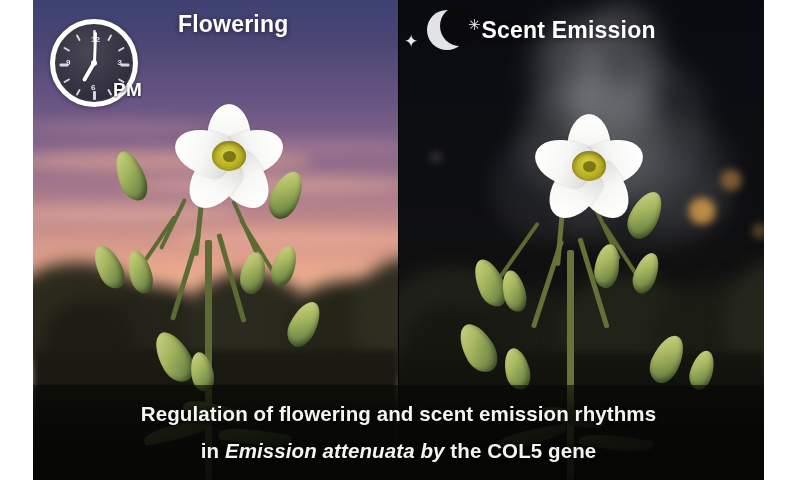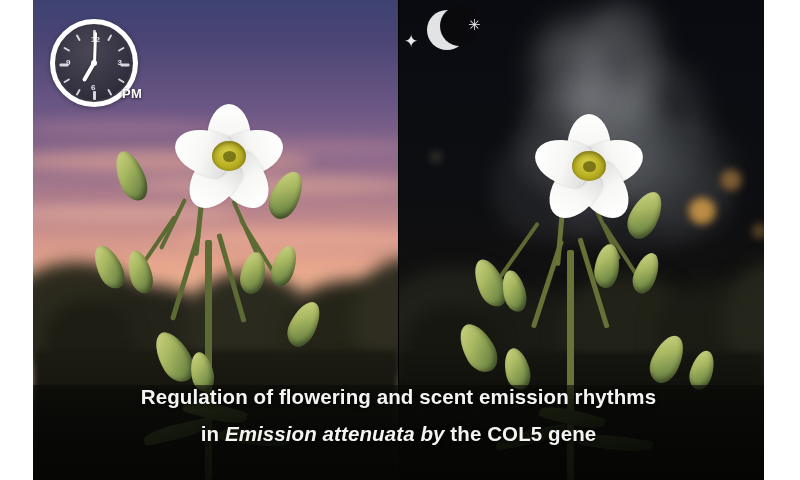--- a/index.html
+++ b/index.html
@@ -164,21 +164,21 @@
   .hand-m{width:3px;height:31px;margin-left:-1.5px;transform:rotate(2deg);}
   .hand-pin{position:absolute;left:50%;top:50%;width:6px;height:6px;
             margin:-3px 0 0 -3px;border-radius:50%;background:#fff;}
   .clock-num{position:absolute;color:#e6e6ee;font-size:8px;font-weight:bold;
              font-family:"Liberation Sans",sans-serif;}
   .cn12{left:50%;top:9px;margin-left:-3px;}
   .cn6{left:50%;bottom:8px;margin-left:-3px;}
   .cn3{right:9px;top:50%;margin-top:-5px;}
   .cn9{left:9px;top:50%;margin-top:-5px;}
   .pm-label{position:absolute;right:-4px;bottom:6px;color:#ffffff;
-            font-size:13px;font-weight:bold;letter-spacing:.2px;
+            font-size:19px;font-weight:bold;letter-spacing:.2px;
             text-shadow:0 1px 3px rgba(0,0,0,.8);
             font-family:"Liberation Sans",sans-serif;}
 
   
   .title{position:absolute;color:#ffffff;font-size:23px;font-weight:bold;
          letter-spacing:.2px;text-shadow:0 1px 5px rgba(0,0,0,.55);
          white-space:nowrap;}
   .title-day{left:145px;top:11px;}
   .night-head{position:absolute;left:394px;top:8px;height:44px;
               display:flex;align-items:center;white-space:nowrap;}
@@ -198,21 +198,21 @@
            position:relative;top:-5px;}
 
   
   .caption{position:absolute;left:0;right:0;bottom:0;height:95px;
            background:linear-gradient(180deg,
              rgba(8,8,6,.62) 0%,
              rgba(8,8,6,.80) 22%,
              rgba(6,6,5,.86) 60%,
              rgba(5,5,4,.90) 100%);
            display:flex;flex-direction:column;align-items:center;
-           justify-content:flex-start;}
+           justify-content:center;}
   .cap-line{color:#f4f4f2;font-size:20.5px;font-weight:bold;
             letter-spacing:.1px;white-space:nowrap;
             text-shadow:0 1px 4px rgba(0,0,0,.9);}
   .cap-line1{margin-bottom:13px;}
   .cap-ital{font-style:italic;}
 </style>
 </head>
 <body>
 
 <div class="page">
@@ -294,20 +294,21 @@
           <span class="clock-num cn6">6</span>
           <span class="clock-num cn9">9</span>
 
           <div class="hand hand-h"></div>
           <div class="hand hand-m"></div>
           <div class="hand-pin"></div>
         </div>
         <span class="pm-label">PM</span>
       </div>
 
+      <div class="title title-day">Flowering</div>
     </div>
 
     <div class="panel-night">
       <div class="sky-night"></div>
 
       <div class="smoke sm1"></div>
       <div class="smoke sm2"></div>
       <div class="smoke sm8"></div>
       <div class="smoke sm3"></div>
       <div class="smoke sm4"></div>
@@ -365,20 +366,21 @@
 
     <div class="divider"></div>
 
     <div class="night-head">
       <div class="moon">
         <div class="moon-disc"></div>
         <div class="moon-cut"></div>
         <span class="star star-sm">✦</span>
       </div>
       <span class="sparkle">✳</span>
+      <span class="title-night">Scent Emission</span>
     </div>
 
     <div class="caption">
       <div class="cap-line cap-line1">Regulation of flowering and scent emission rhythms</div>
       <div class="cap-line"><span>in </span><span class="cap-ital">Emission attenuata by</span><span> the COL5 gene</span></div>
     </div>
 
   </div>
 </div>
 

